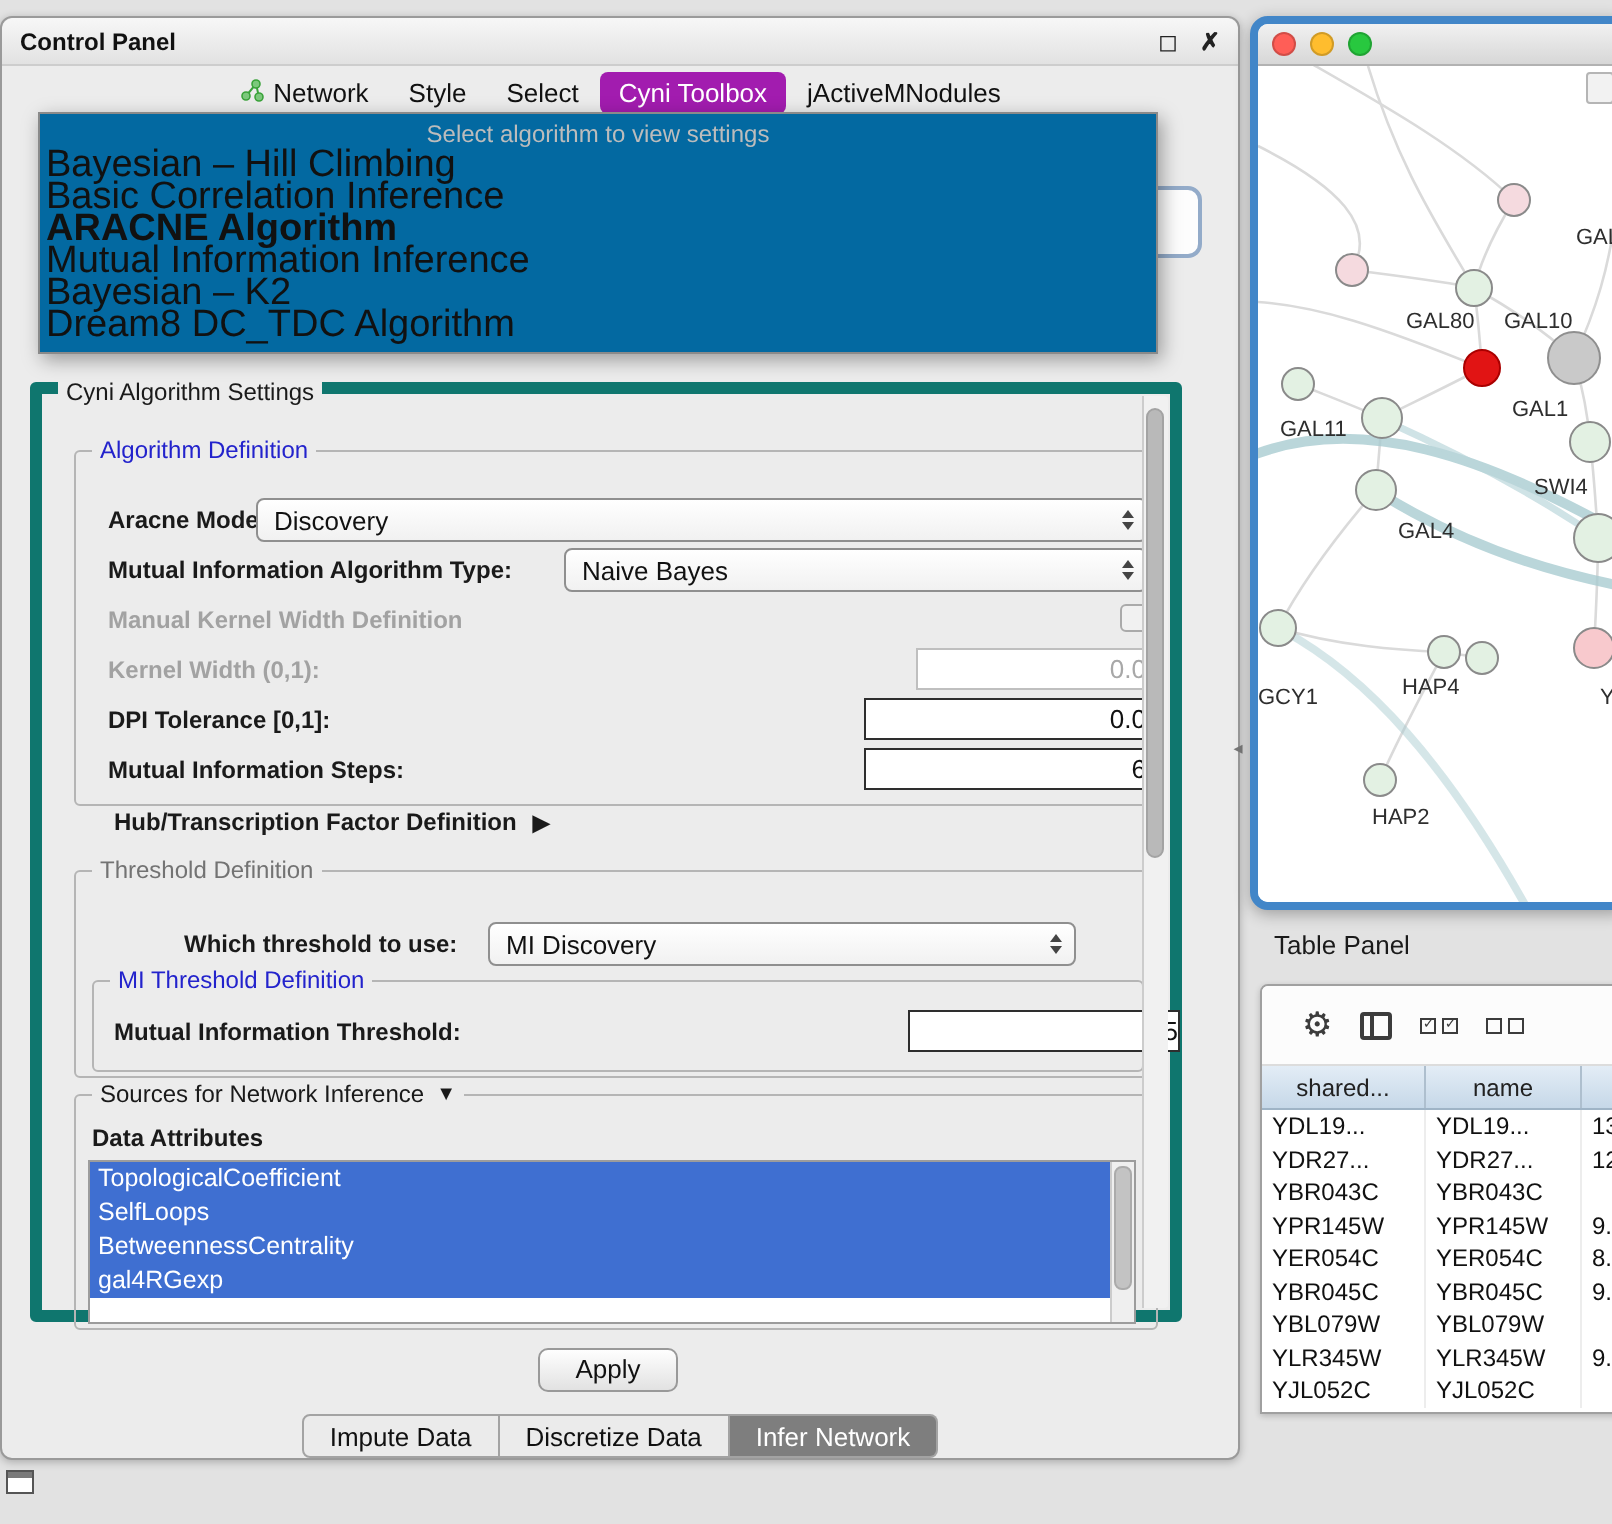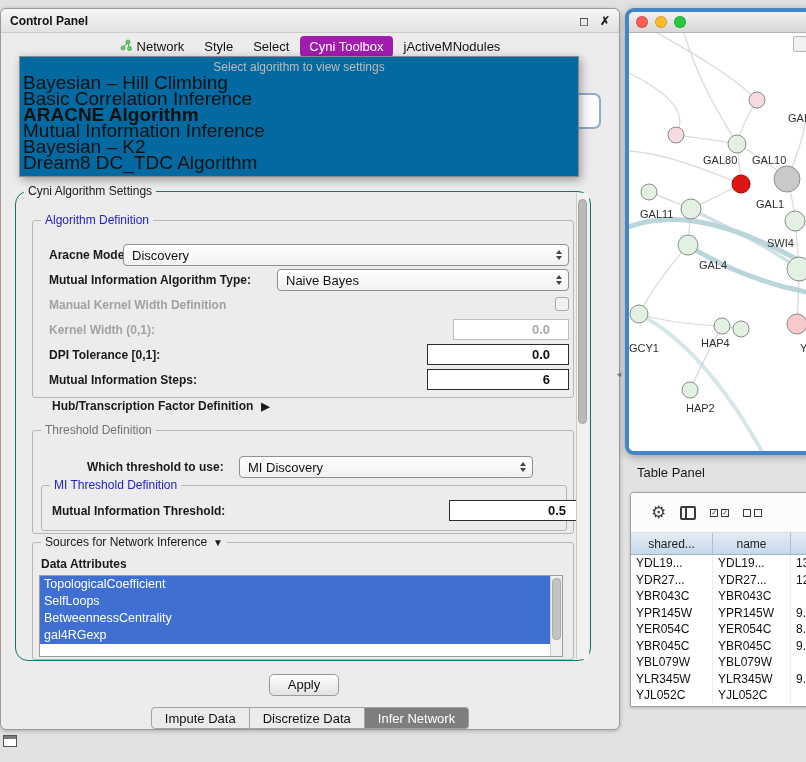--- a/index.html
+++ b/index.html
@@ -25,37 +25,37 @@
 
   
   .popup { position:absolute; left:18px; top:47px; width:560px; background:#0369a1; border:1px solid #8a8a8a;
     box-shadow:2px 3px 9px rgba(0,0,0,.35); z-index:20; padding:2px 0 5px; }
   .popup .ph { text-align:center; color:#bcbcbc; font-size:12px; height:16px; line-height:16px; }
   .popup .item { font-size:19px; height:16px; line-height:16px; padding-left:3px; color:#111; }
   .popup .item.bold { font-weight:bold; }
 
   
   .settings { position:absolute; left:14px; top:182px; width:576px; height:470px;
-    border:1px solid #0f766e; border-radius:13px; }
+    border:6px solid #0f766e; border-radius:3px; }
   .gtitle { position:absolute; top:-8px; left:8px; background:#ececec; padding:0 4px; font-size:12px; color:#1a1a1a; white-space:nowrap; }
   .t-blue { color:#2323cc; }
   .t-green { color:#737373; }
   .grp { position:absolute; border:1px solid #b5b5b5; border-radius:3px; }
 
   .lbl { position:absolute; font-size:12px; font-weight:bold; color:#1a1a1a; white-space:nowrap; }
   .lbl.dis { color:#a2a2a2; }
 
   .combo { position:absolute; height:22px; background:linear-gradient(#ffffff,#f1f1f1); border:1px solid #8f8f8f;
     border-radius:4px; display:flex; align-items:center; font-size:13px; color:#111; padding-left:8px; }
   .combo .arrows { margin-left:auto; margin-right:6px; display:flex; flex-direction:column; gap:2px; }
   .arr-up { width:0; height:0; border-left:3.5px solid transparent; border-right:3.5px solid transparent; border-bottom:4px solid #444; }
   .arr-dn { width:0; height:0; border-left:3.5px solid transparent; border-right:3.5px solid transparent; border-top:4px solid #444; }
 
   .num { position:absolute; height:21px; background:#fff; border:1px solid #2e2e2e; font-size:13px;
-    display:flex; align-items:center; justify-content:flex-end; padding-right:18px; color:#111;font-weight:bold; }
+    display:flex; align-items:center; justify-content:flex-end; padding-right:0; color:#111; }
   .num.dis { border-color:#bfbfbf; color:#a8a8a8; }
 
   .checkbox { position:absolute; width:14px; height:14px; border:1px solid #aaa; border-radius:3px; background:#f1f1f1; }
 
   .hub { position:absolute; left:36px; top:207px; font-size:12px; font-weight:bold; color:#1a1a1a;
     display:flex; align-items:center; gap:8px; }
   .hub .tri { font-size:11px; }
 
   .vscroll { position:absolute; right:1px; top:1px; bottom:1px; width:13px; background:#f1f1f1;
     border-left:1px solid #cccccc; border-radius:0 2px 2px 0; }

